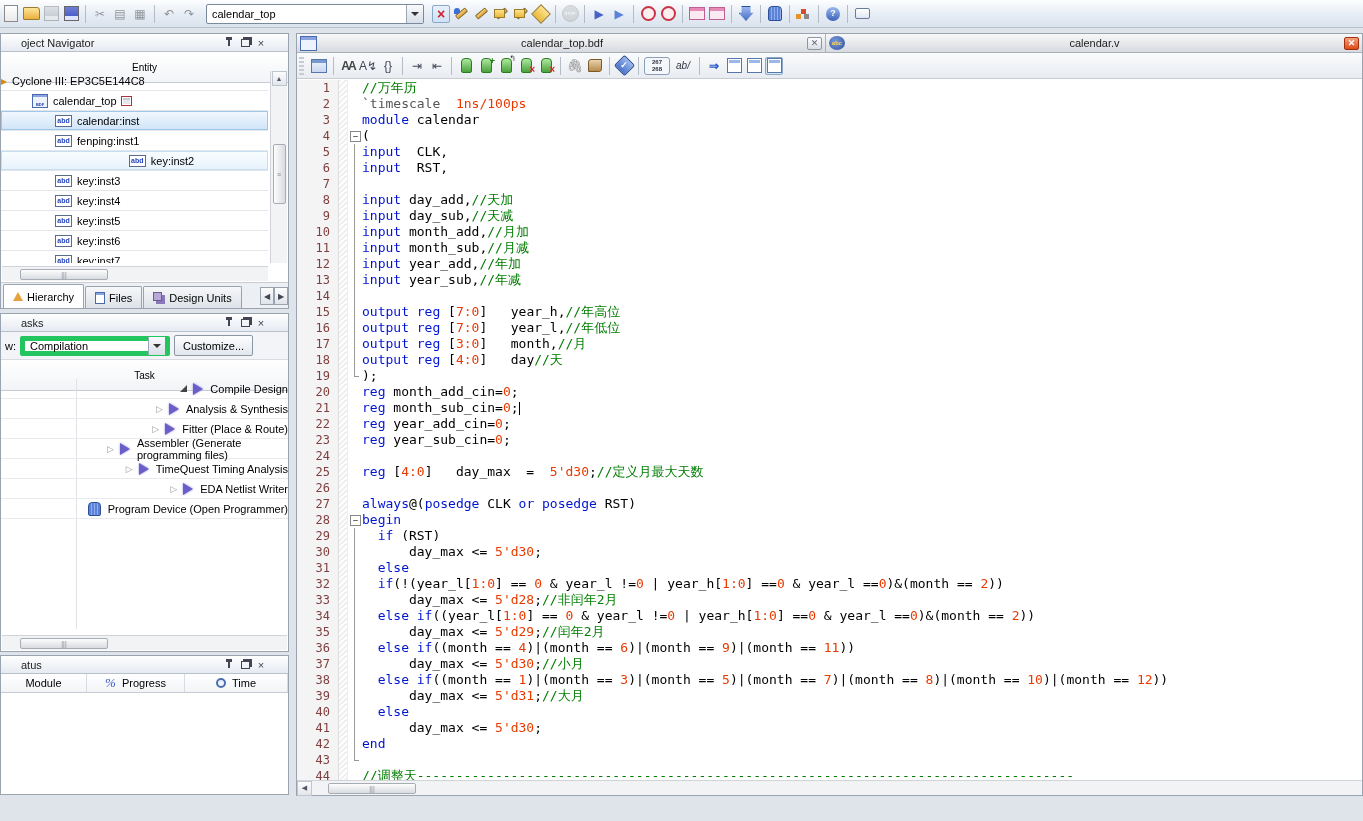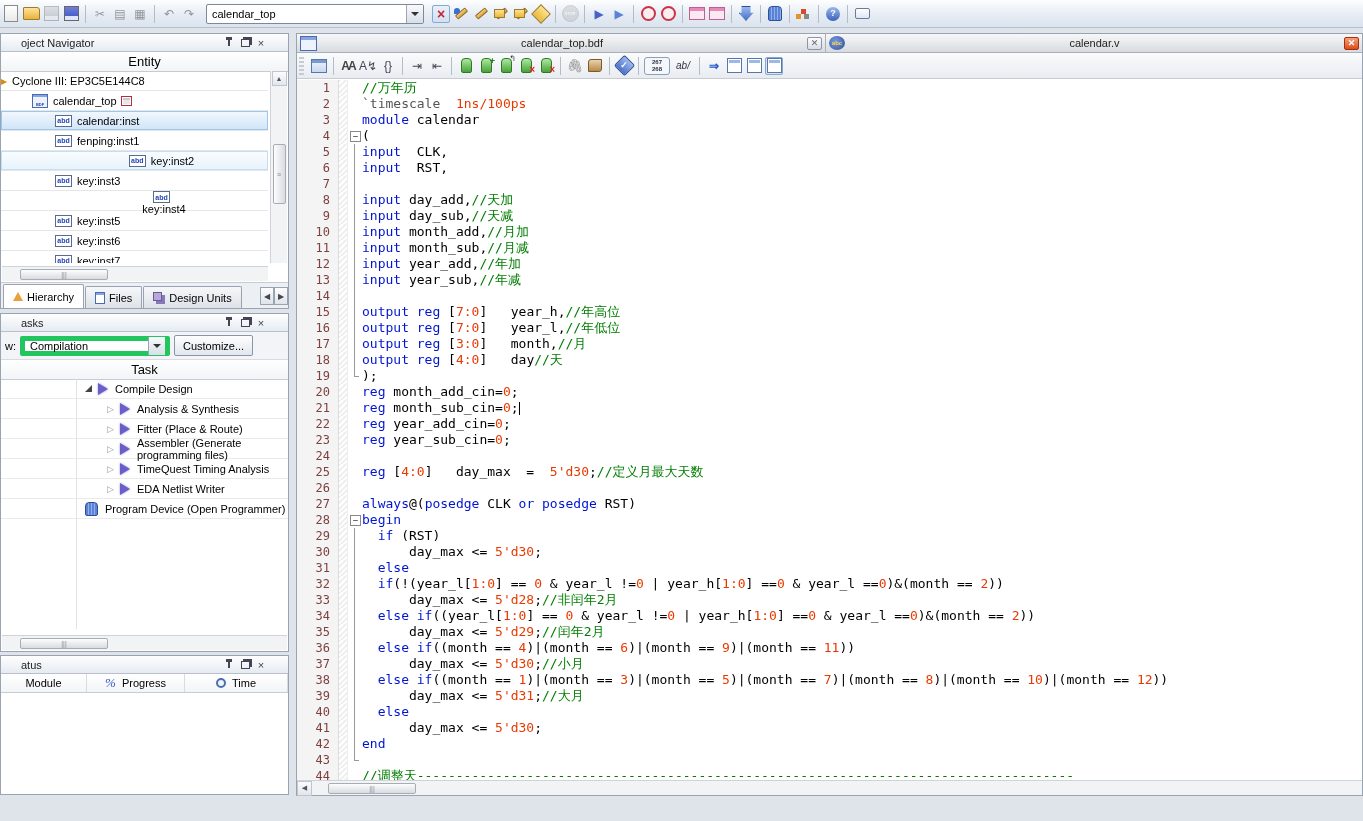--- a/index.html
+++ b/index.html
@@ -65,22 +65,22 @@
   
   .panel { position:absolute; background:#fff; border:1px solid #9aa4b0; }
   .ptitle { height:18px; background:linear-gradient(#fefefe,#e6ebf2); border-bottom:1px solid #b8c0cc;
     display:flex; align-items:center; padding:0 20px; font-size:11px; color:#222; }
   .ptitle .sp { flex:1; }
   .pbtn { width:14px; height:13px; display:inline-flex; align-items:center; justify-content:center;
     font-size:11px; color:#445; margin-left:2px; position:relative; }
   .pbtn-pin::before{content:"";width:2px;height:7px;background:#445;}
   .pbtn-pin::after{content:"";position:absolute;top:1px;width:6px;height:3px;background:#445;}
   .pbtn-float::before{content:"";width:7px;height:6px;border:1px solid #445;box-shadow:2px -2px 0 -0px #445;}
-  .colhdr { height:20px; background:linear-gradient(#fff,#f2f4f7); border-bottom:1px solid #c8ccd2;
-    display:flex; align-items:center; justify-content:center; font-size:13px; }
+  .colhdr { height:31px; background:linear-gradient(#fff,#f2f4f7); border-bottom:1px solid #c8ccd2;
+    display:flex; align-items:center; justify-content:center; font-size:10px; }
 
   #nav-panel { left:0; top:33px; width:289px; height:276px; }
   #nav-tree { position:absolute; left:0; top:37px; right:20px; bottom:45px; overflow:hidden; }
   .trow { height:20px; display:flex; align-items:center; border-bottom:1px solid #e4e6ea; position:relative; font-size:11px; }
   .trow.selected { background:linear-gradient(#f3f8fe,#cfe4f8); box-shadow:inset 0 0 0 1px #9ec7ea; }
   .trow.highlight { background:linear-gradient(#fafdff,#e7f2fc); box-shadow:inset 0 0 0 1px #c5def2; }
   .trow .lbl { margin-left:5px; white-space:nowrap; }
   .tico { flex:0 0 auto; display:inline-flex; align-items:center; justify-content:center; }
   .tico-device::before{content:"▸";color:#d8880a;font-size:12px;}
   .tico-bdf{width:16px;height:14px;background:#eef2fc;border:1px solid #4a6ab0;box-shadow:inset 0 2px 0 #8aa4e0;font-size:4px;color:#2244aa;font-weight:bold;align-items:flex-end;justify-content:center;}
@@ -104,21 +104,21 @@
   .tab-arrows { margin-left:auto; display:flex; margin-bottom:3px; }
   .tbtn { width:14px; height:18px; border:1px solid #9aa4b0; background:linear-gradient(#fcfcfd,#dfe4ea); display:flex; align-items:center; justify-content:center; font-size:8px; color:#445; }
 
   #tasks-panel { left:0; top:313px; width:289px; height:339px; }
   #flow-row { height:28px; display:flex; align-items:center; padding:0 4px; background:#f2f4f7; border-bottom:1px solid #d8dce2; gap:4px; }
   #flow-combo { flex:0 0 150px; height:20px; background:#fff; border:5px solid #22c55e; border-radius:2px; display:flex; align-items:center; }
   #flow-combo .cv { flex:1; padding-left:5px; }
   #customize-btn { height:21px; padding:0 8px; border:1px solid #8a96a4; border-radius:2px; background:linear-gradient(#fdfdfe,#e2e7ee); display:flex; align-items:center; }
   #tasks-tree { position:absolute; top:65px; left:0; right:0; bottom:22px; }
   .task-gutter { position:absolute; left:0; top:0; bottom:0; width:76px; border-right:1px solid #e0e2e6; }
-  .task-row { height:20px; display:flex; align-items:center; border-bottom:1px solid #e8eaee; padding-left:84px; position:relative; font-size:11px; }
+  .task-row { height:20px; display:flex; align-items:center; border-bottom:1px solid #e8eaee; padding-left:84px; position:relative; font-size:11px;justify-content:flex-end; }
   .exp-expanded { width:0; height:0; border-left:7px solid transparent; border-bottom:7px solid #444; margin-right:6px; }
   .exp-collapsed { color:#999; font-size:9px; margin-right:6px; }
   .task-play { width:0; height:0; border-top:6px solid transparent; border-bottom:6px solid transparent; border-left:10px solid #6a5fc8; margin-right:7px; filter:drop-shadow(0 0 1px #9a90e0); }
   .task-hand { width:13px; height:14px; background:repeating-linear-gradient(90deg,#5b82d6 0 2px,#8fb0ec 2px 3px); border:1px solid #2c4f96; border-radius:4px 4px 2px 2px; margin-right:7px; }
   #tasks-hscroll { bottom:1px; right:1px; }
 
   #status-panel { left:0; top:655px; width:289px; height:140px; }
   #status-hdr { display:flex; height:19px; border-bottom:1px solid #c8ccd2; background:linear-gradient(#fff,#f2f4f7); }
   .shcell { display:flex; align-items:center; justify-content:center; gap:6px; border-right:1px solid #d8dce2; font-size:11px; }
   .pct { font-family:"Liberation Serif",serif; font-style:italic; color:#3355cc; font-size:13px; }
@@ -254,21 +254,21 @@
           <span class="lbl">fenping:inst1</span>
         </div>
         <div class="trow highlight" style="padding-left: 54px; justify-content: center;">
           <span class="tico tico-abd">abd</span>
           <span class="lbl">key:inst2</span>
         </div>
         <div class="trow" style="padding-left: 54px;">
           <span class="tico tico-abd">abd</span>
           <span class="lbl">key:inst3</span>
         </div>
-        <div class="trow" style="padding-left: 54px; flex-direction: column;">
+        <div class="trow" style="padding-left: 54px;">
           <span class="tico tico-abd">abd</span>
           <span class="lbl">key:inst4</span>
         </div>
         <div class="trow" style="padding-left: 54px;">
           <span class="tico tico-abd">abd</span>
           <span class="lbl">key:inst5</span>
         </div>
         <div class="trow" style="padding-left: 54px;">
           <span class="tico tico-abd">abd</span>
           <span class="lbl">key:inst6</span>

